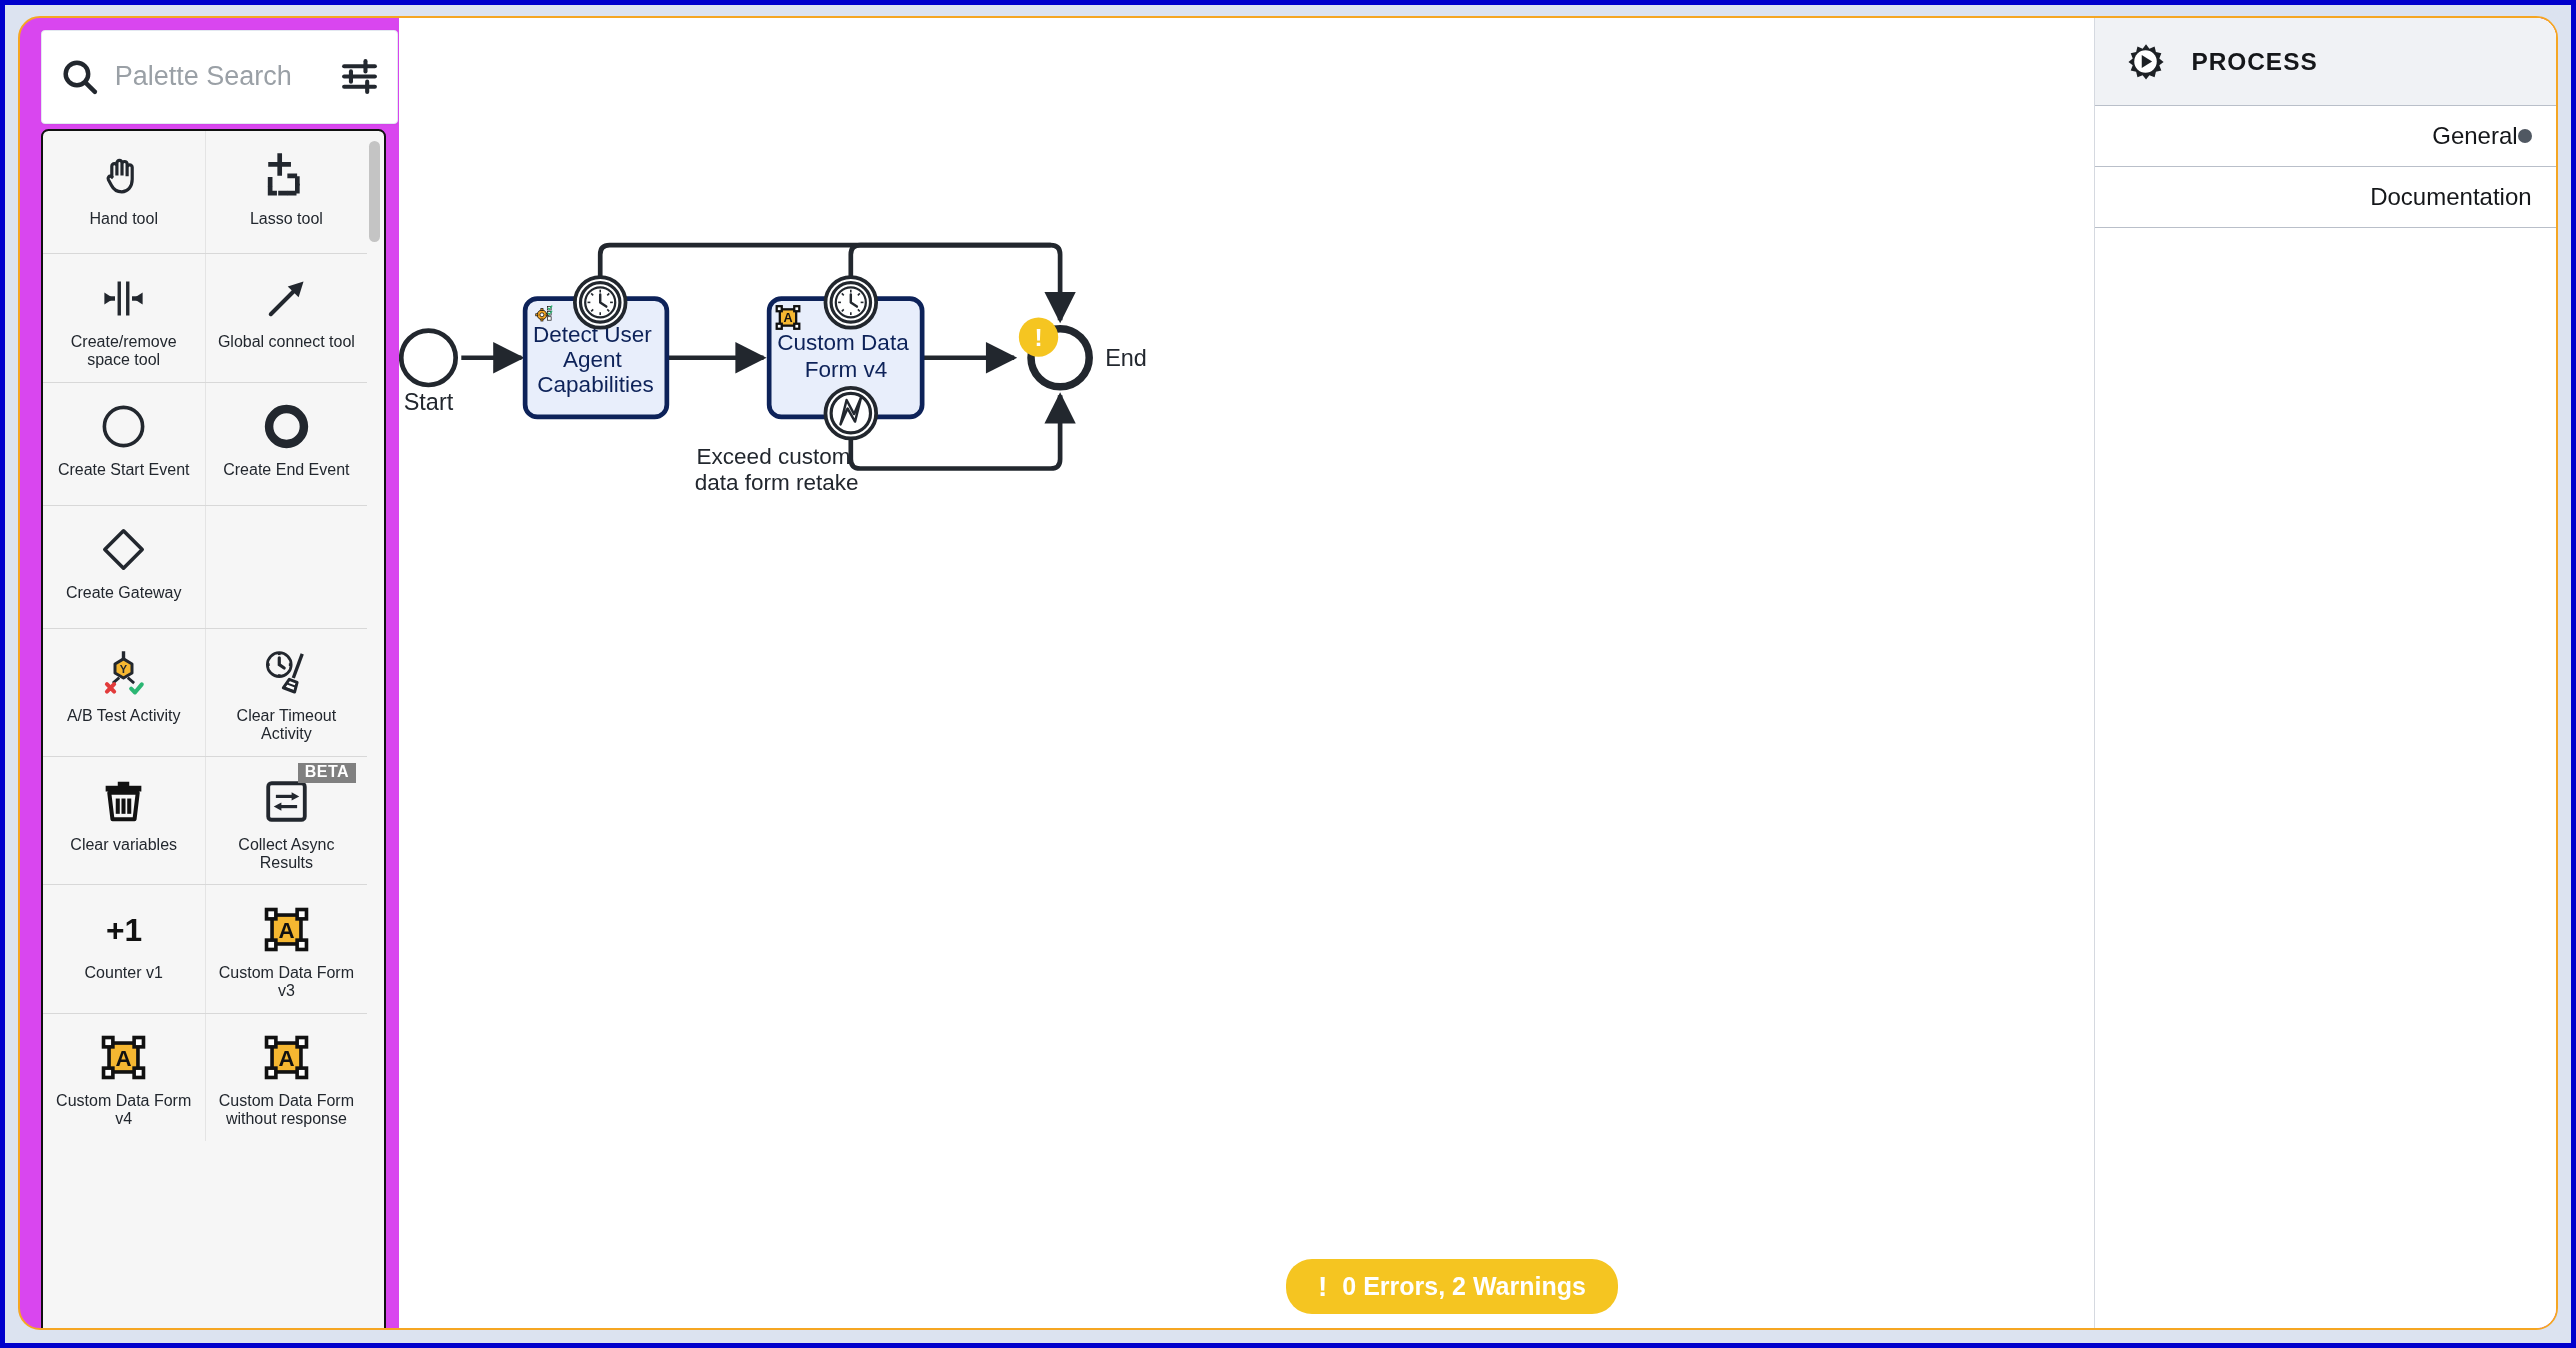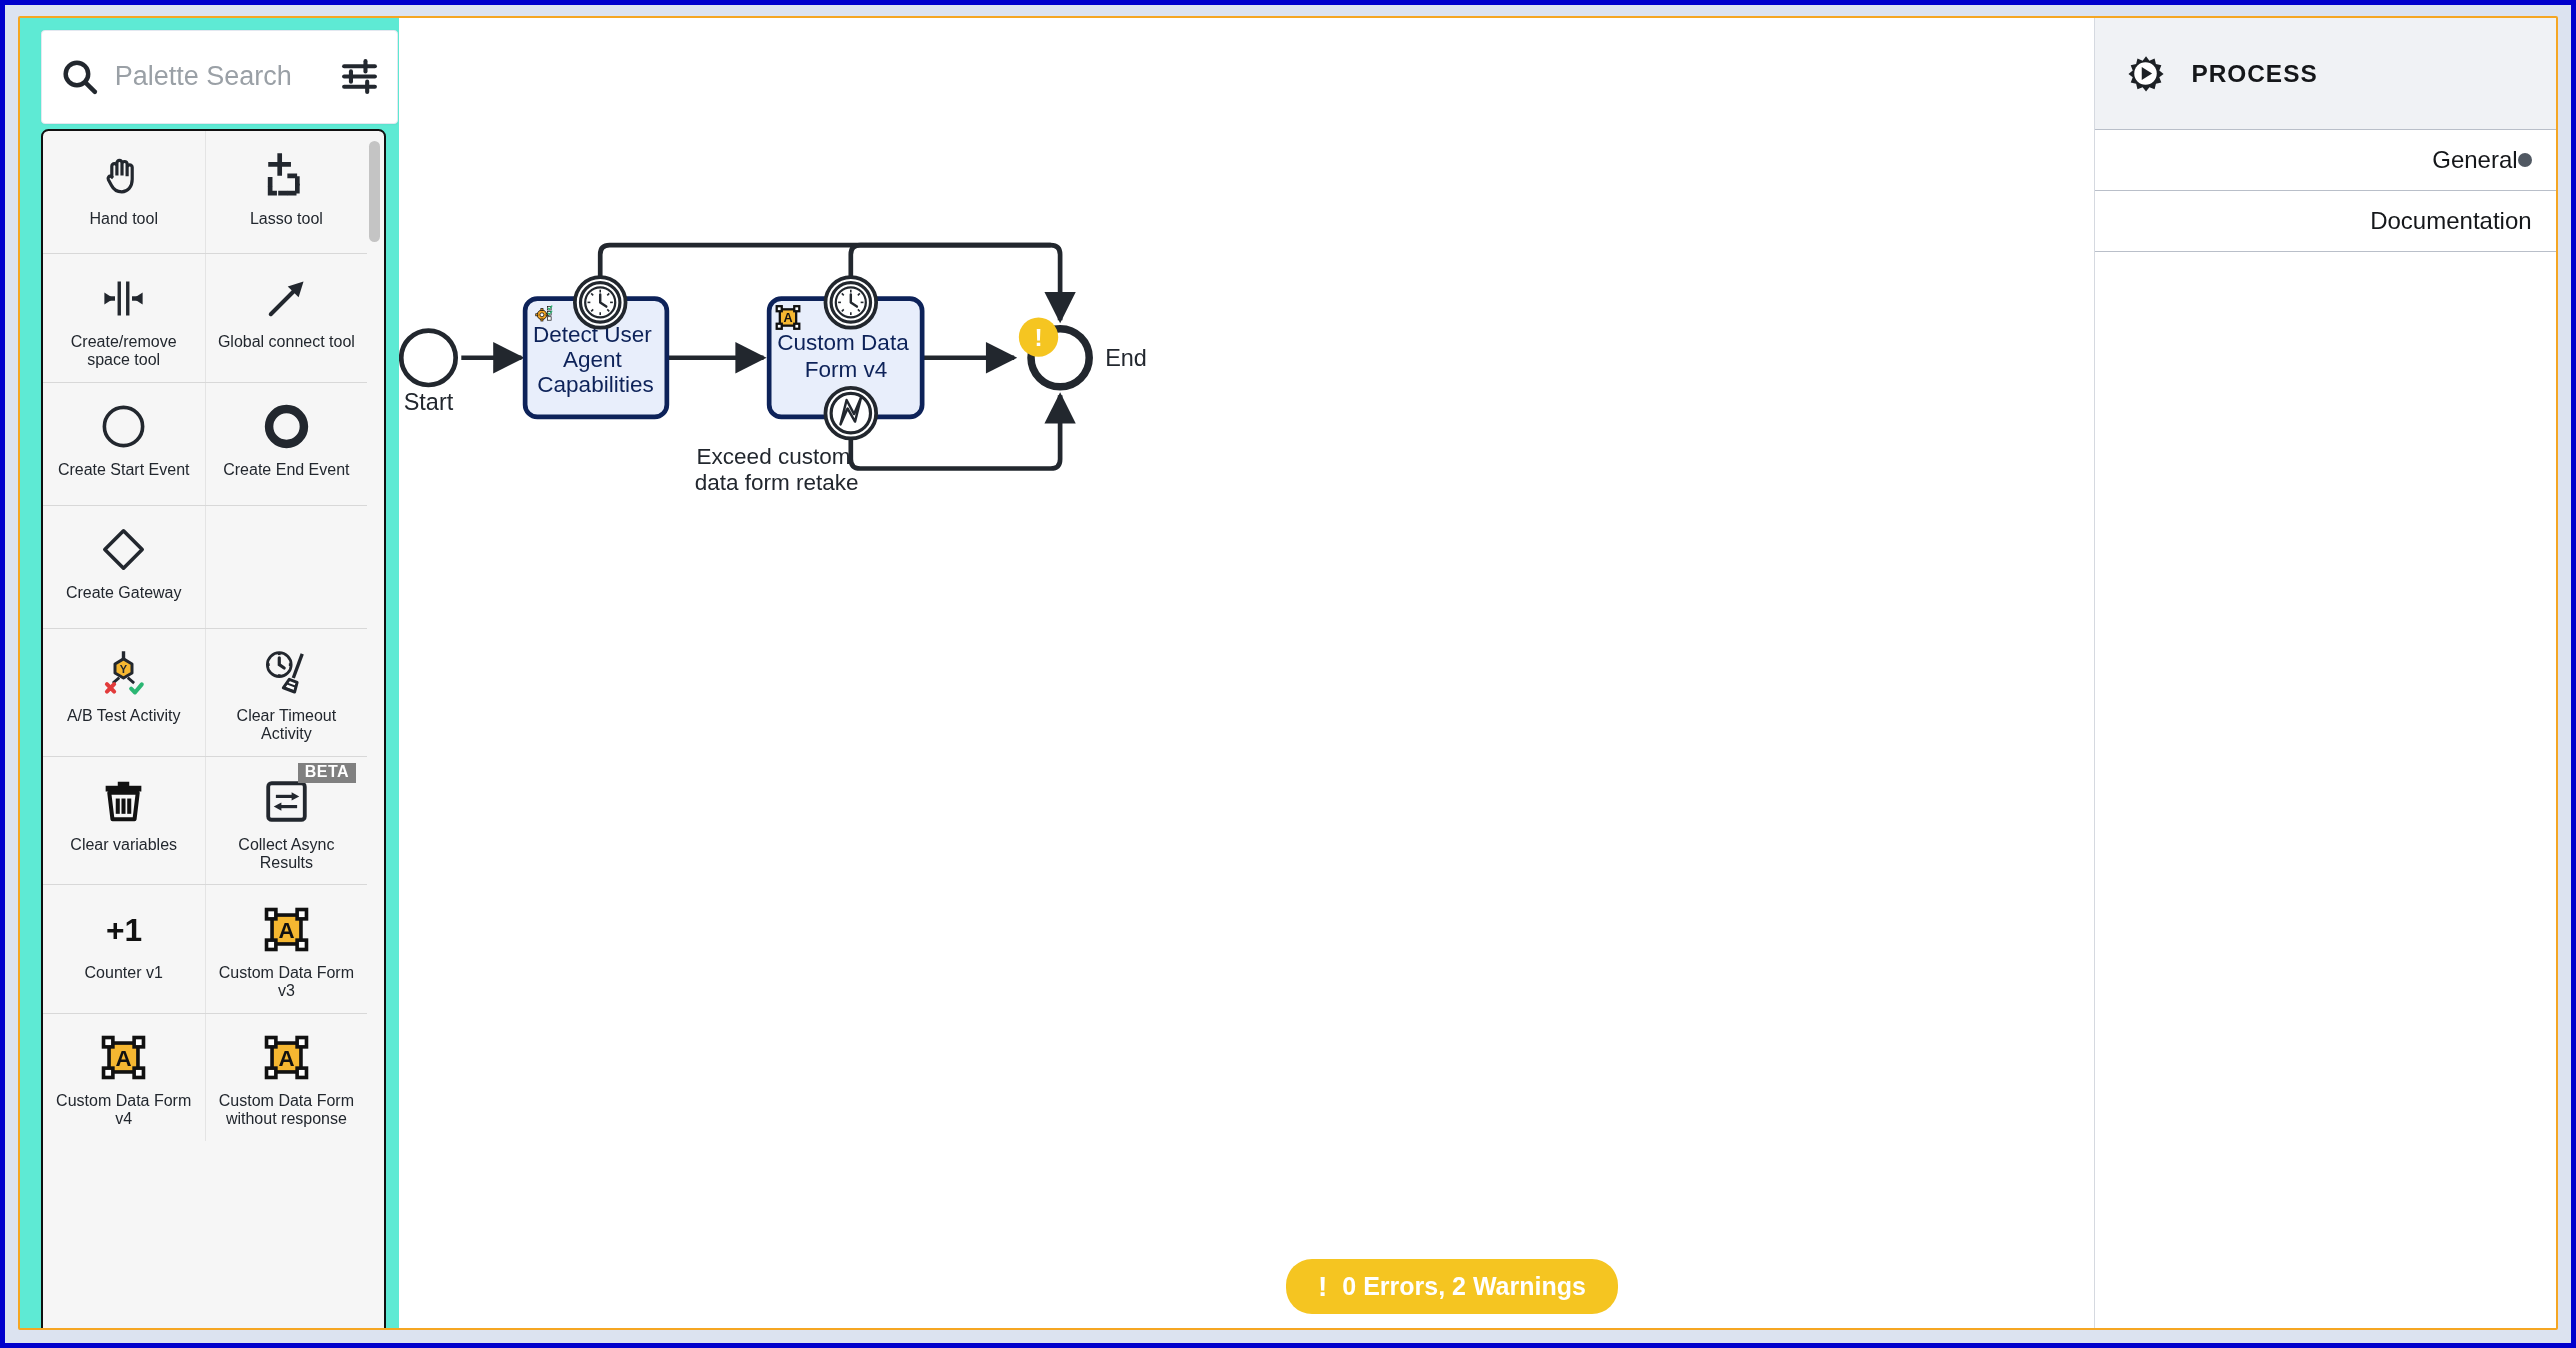--- a/index.html
+++ b/index.html
@@ -21,23 +21,23 @@
     background: #dce3f0;
     border: 5.6px solid #0000cc;
     box-sizing: border-box;
   }
   #app-frame {
     position: absolute;
     left: 13px;
     top: 11.3px;
     right: 13px;
     bottom: 13px;
-    background: #5eead4;
+    background: #d946ef;
     border: 2.8px solid #f5a623;
-    border-radius: 2px;
+    border-radius: 22px;
     box-sizing: border-box;
     overflow: hidden;
   }
 
   
   #palette {
     position: absolute;
     left: 20.7px;
     top: 11.3px;
     width: 357px;
@@ -167,21 +167,21 @@
     border-left: 0.9px solid #d5d9e0;
     box-sizing: border-box;
   }
   #pp-header {
     display: flex;
     align-items: center;
     gap: 19px;
     padding: 20.7px 24.4px;
     background: #f0f2f5;
     border-bottom: 1.9px solid #b9bfc9;
-    height: 112px;
+    height: 88px;
     box-sizing: border-box;
   }
   #pp-header-title {
     font-size: 24.4px;
     font-weight: bold;
     letter-spacing: 1px;
     color: #15171a;
   }
   .pp-group {
     display: flex;

